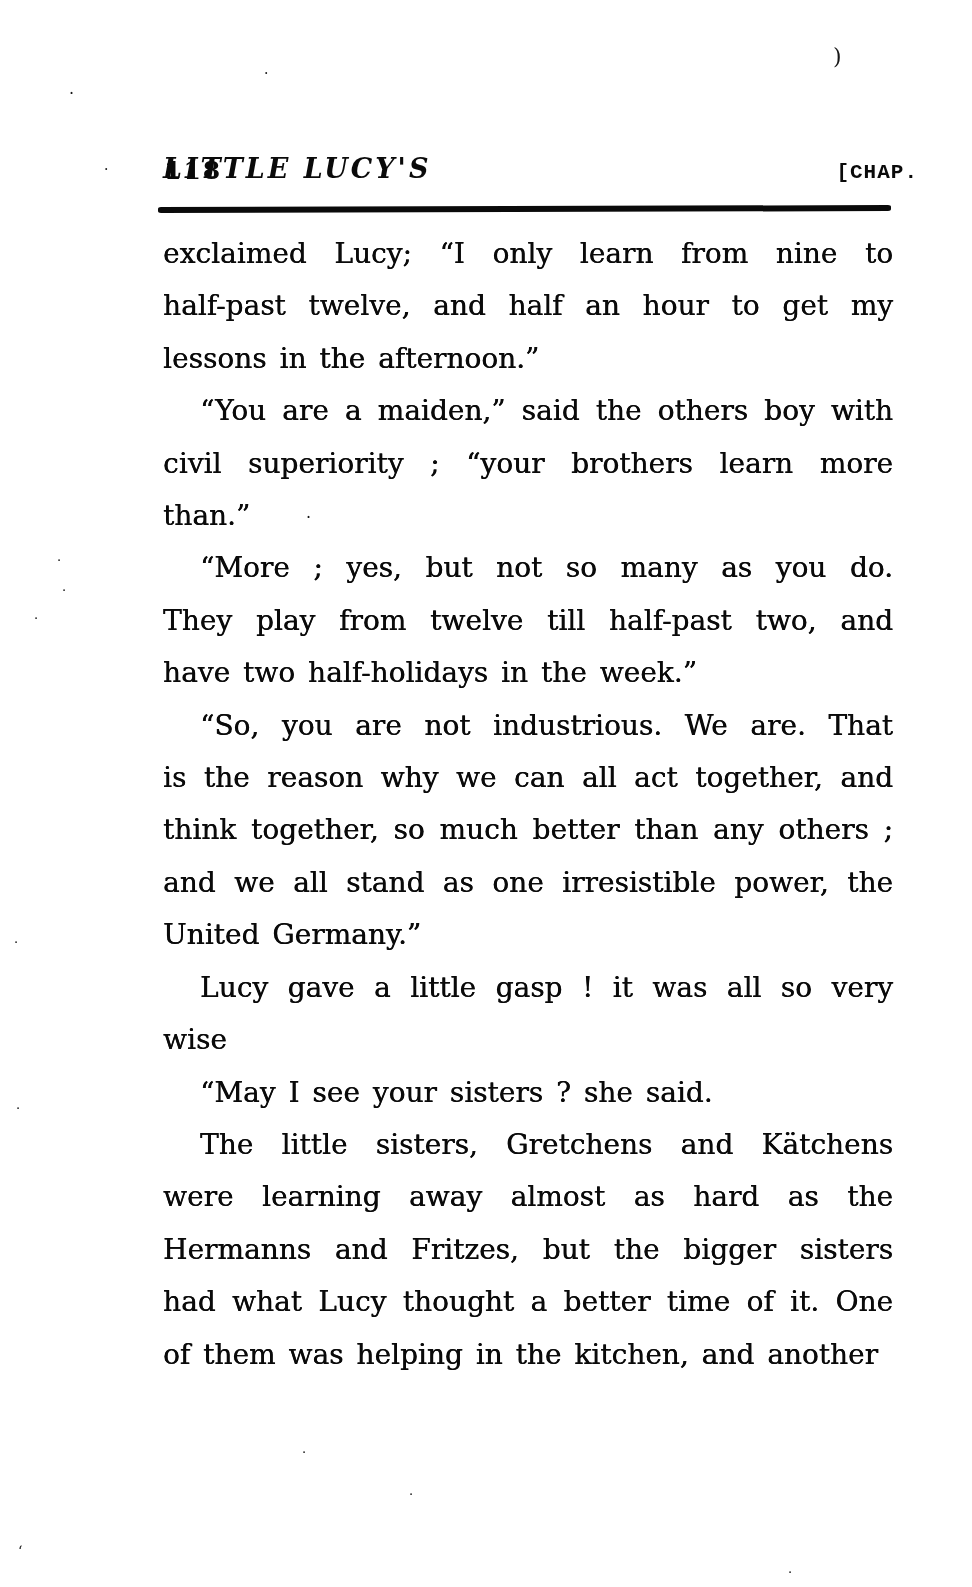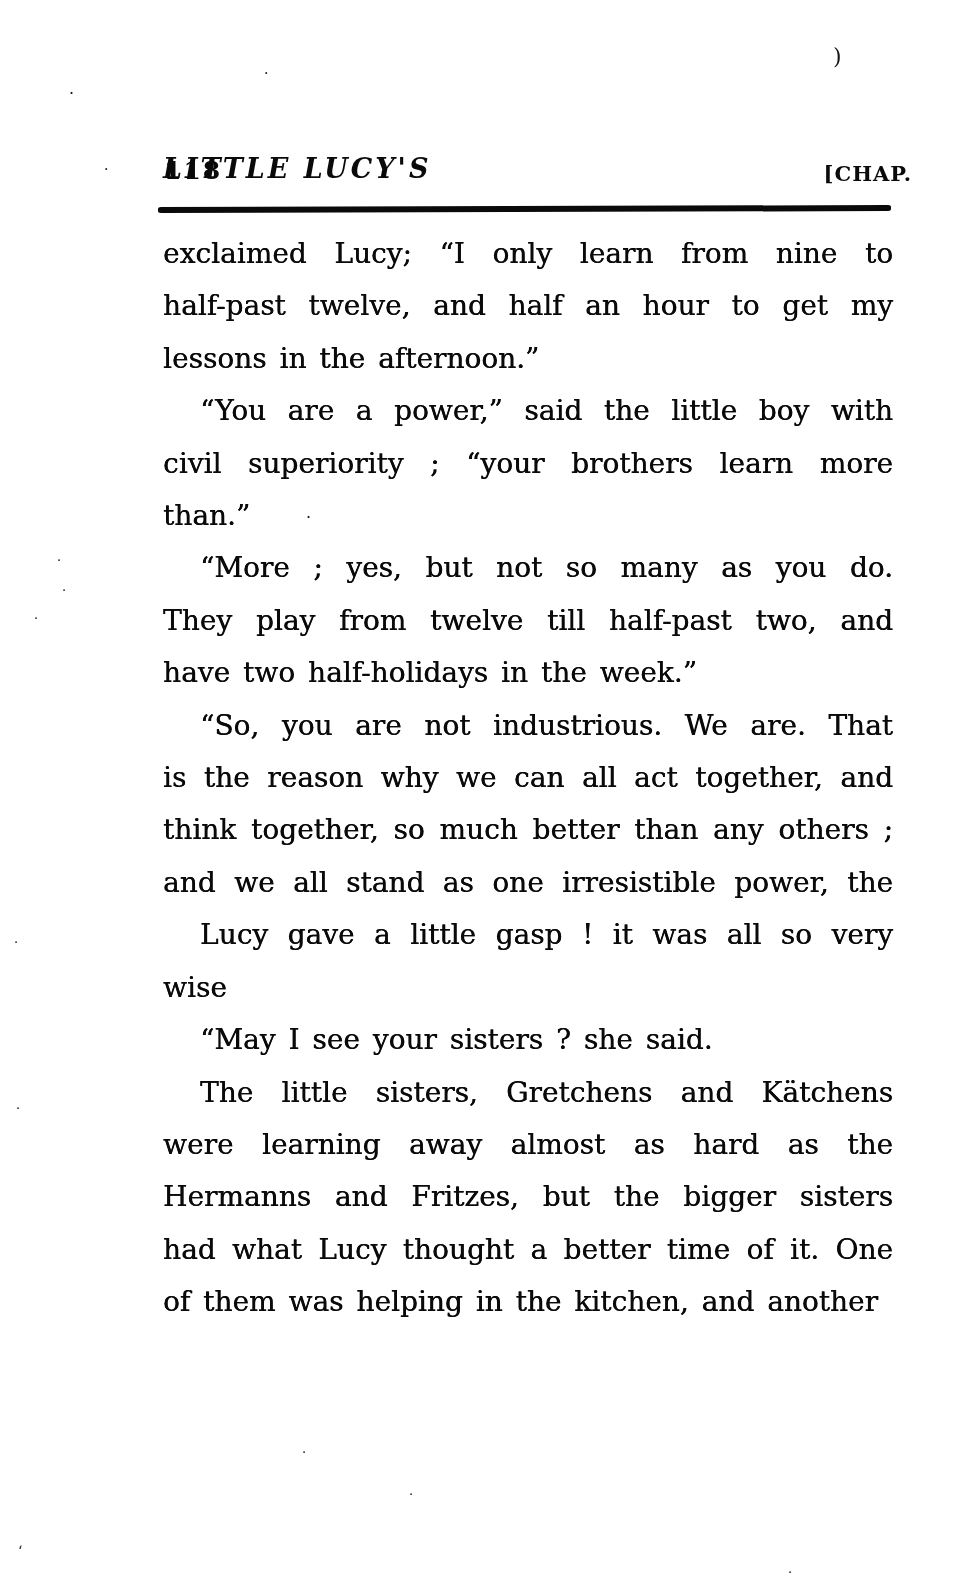--- a/index.html
+++ b/index.html
@@ -16,22 +16,22 @@
     position:absolute; left:164px; top:156px;
     font-size:25px; font-weight:bold; letter-spacing:2px;
   }
   .title {
     position:absolute; left:163px; top:153px; width:730px;
     text-align:left;
     font-style:italic; font-weight:bold;
     font-size:27px; letter-spacing:3px;
   }
   .chap {
-    position:absolute; right:60px; top:161px;
-    font-size:21px; font-weight:bold; letter-spacing:1px;
+    position:absolute; right:54px; top:161px;
+    font-size:21px; font-weight:bold; letter-spacing:1px;font-family:Liberation Mono, monospace;
   }
   .rule {
     position:absolute; left:158px; top:206px;
     width:733px; height:6px;
     background:#0a0a0a;
     border-radius:3px / 2px;
     transform:rotate(-0.15deg);
   }
   .body-text {
     position:absolute; left:163px; top:228px; width:730px;
@@ -50,30 +50,31 @@
   <div>
     <span class="pagenum">118</span>
     <span class="title">LITTLE LUCY'S</span>
     <span class="chap">[CHAP.</span>
   </div>
   <div class="rule"></div>
   <div class="body-text" id="body-text">
       <div class="line">exclaimed Lucy; “I only learn from nine to</div>
       <div class="line">half-past twelve, and half an hour to get my</div>
       <div class="line last">lessons in the afternoon.”</div>
-      <div class="line indent">“You are a power,” said the little boy with</div>
+      <div class="line indent">“You are a maiden,” said the others boy with</div>
       <div class="line">civil superiority ; “your brothers learn more</div>
       <div class="line last">than.”</div>
       <div class="line indent">“More ; yes, but not so many as you do.</div>
       <div class="line">They play from twelve till half-past two, and</div>
       <div class="line last">have two half-holidays in the week.”</div>
       <div class="line indent">“So, you are not industrious. We are. That</div>
       <div class="line">is the reason why we can all act together, and</div>
       <div class="line">think together, so much better than any others ;</div>
       <div class="line">and we all stand as one irresistible power, the</div>
+      <div class="line last">United Germany.”</div>
       <div class="line indent">Lucy gave a little gasp ! it was all so very</div>
       <div class="line last">wise</div>
       <div class="line last indent">“May I see your sisters ? she said.</div>
       <div class="line indent">The little sisters, Gretchens and Kätchens</div>
       <div class="line">were learning away almost as hard as the</div>
       <div class="line">Hermanns and Fritzes, but the bigger sisters</div>
       <div class="line">had what Lucy thought a better time of it. One</div>
       <div class="line last">of them was helping in the kitchen, and another</div>
     </div>
   <div id="specks">

